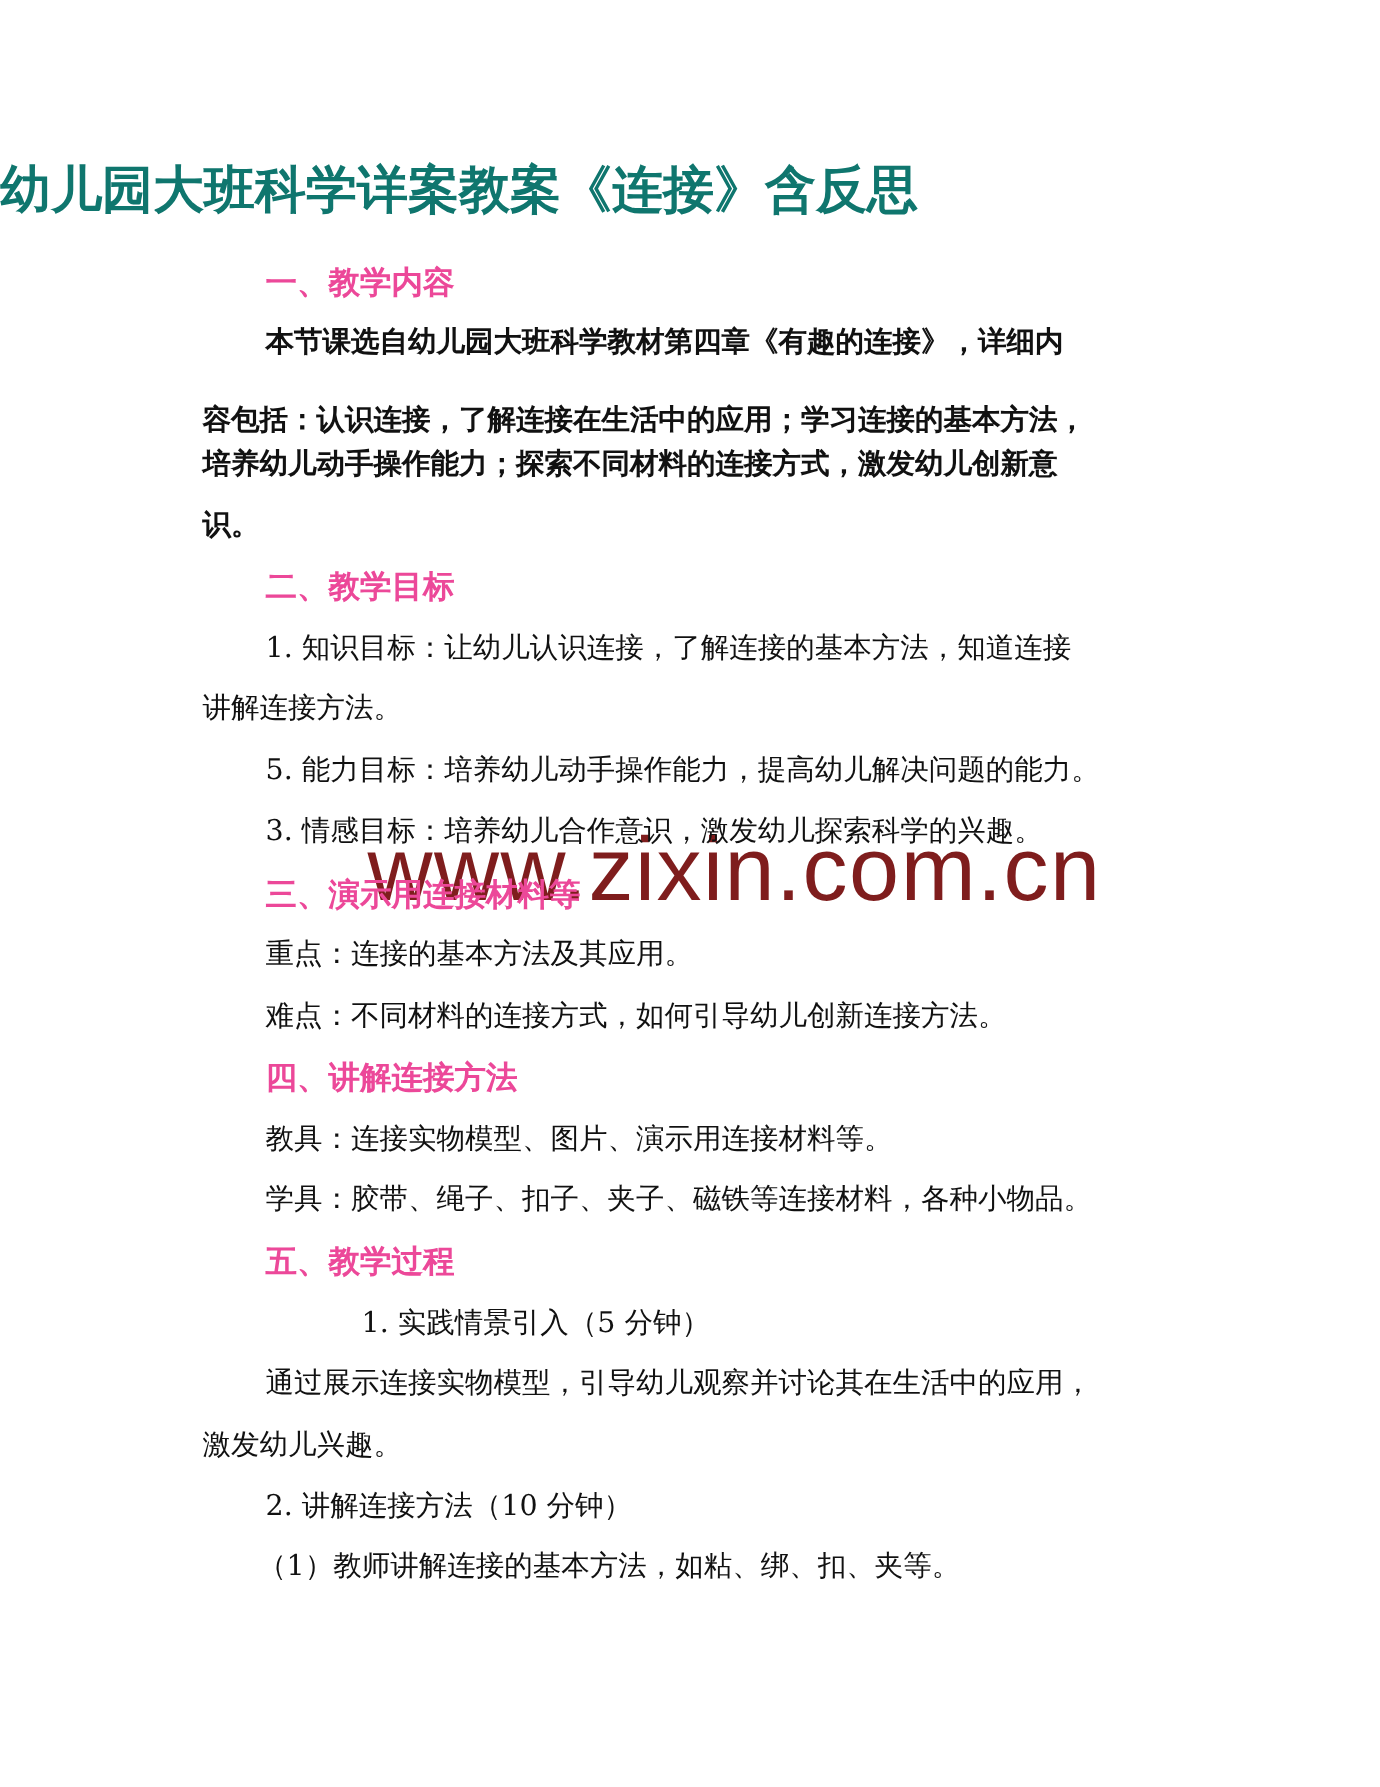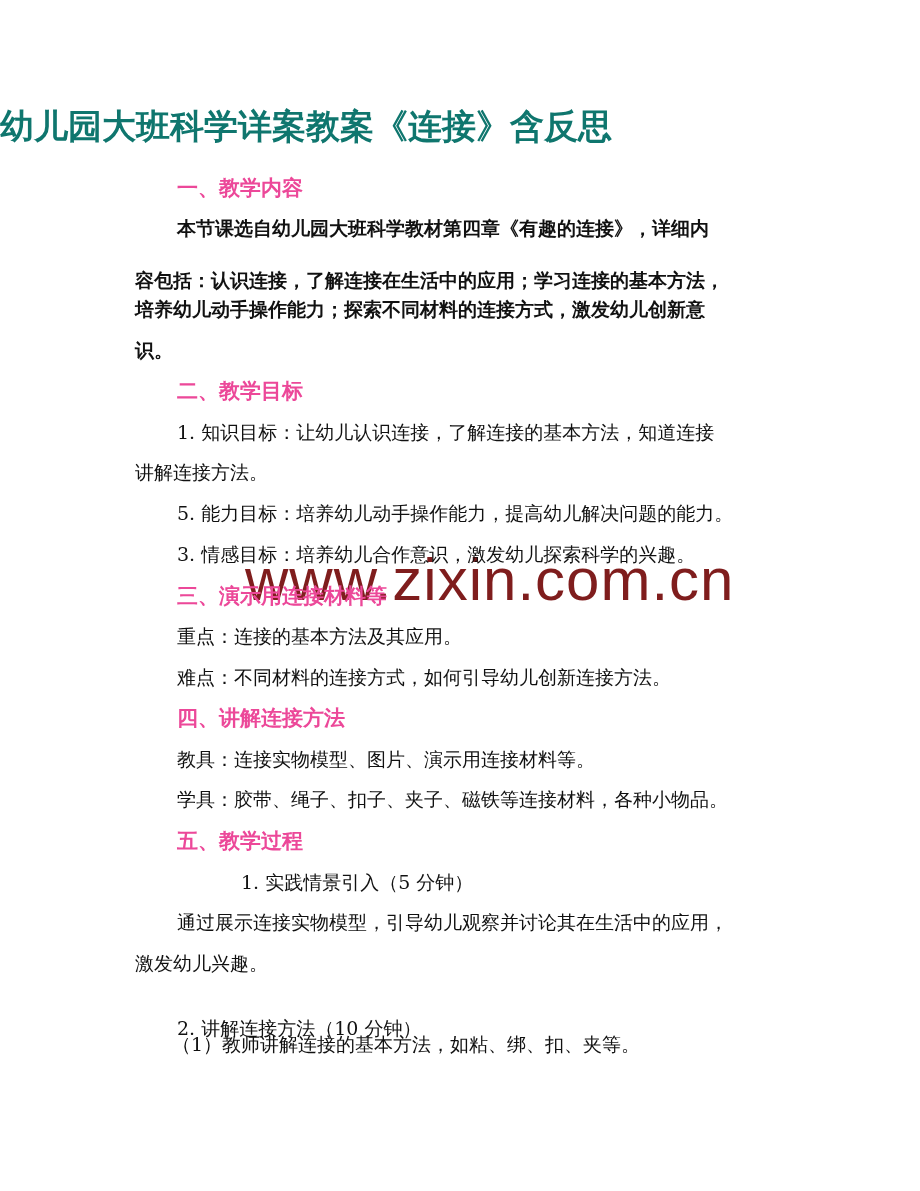--- a/index.html
+++ b/index.html
@@ -35,14 +35,14 @@
 <div class="line fg" style="left:177px;top:665px;">难点：不同材料的连接方式，如何引导幼儿创新连接方法。</div>
 
 <div class="line h fg" style="left:177px;top:706px;">四、讲解连接方法</div>
 <div class="line fg" style="left:177px;top:747px;">教具：连接实物模型、图片、演示用连接材料等。</div>
 <div class="line fg" style="left:177px;top:787px;">学具：胶带、绳子、扣子、夹子、磁铁等连接材料，各种小物品。</div>
 
 <div class="line h fg" style="left:177px;top:829px;">五、教学过程</div>
 <div class="line fg" style="left:193px;top:870px;margin-left:48px;">1. 实践情景引入（5 分钟）</div>
 <div class="line fg" style="left:177px;top:910px;">通过展示连接实物模型，引导幼儿观察并讨论其在生活中的应用，</div>
 <div class="line fg" style="left:135px;top:951px;text-align:right;">激发幼儿兴趣。</div>
-<div class="line fg" style="left:177px;top:992px;margin-top:24px;">2. 讲解连接方法（10 分钟）</div>
+<div class="line fg" style="left:177px;top:992px;">2. 讲解连接方法（10 分钟）</div>
 <div class="line fg" style="left:172px;top:1032px;">（1）教师讲解连接的基本方法，如粘、绑、扣、夹等。</div>
 
 </body></html>

